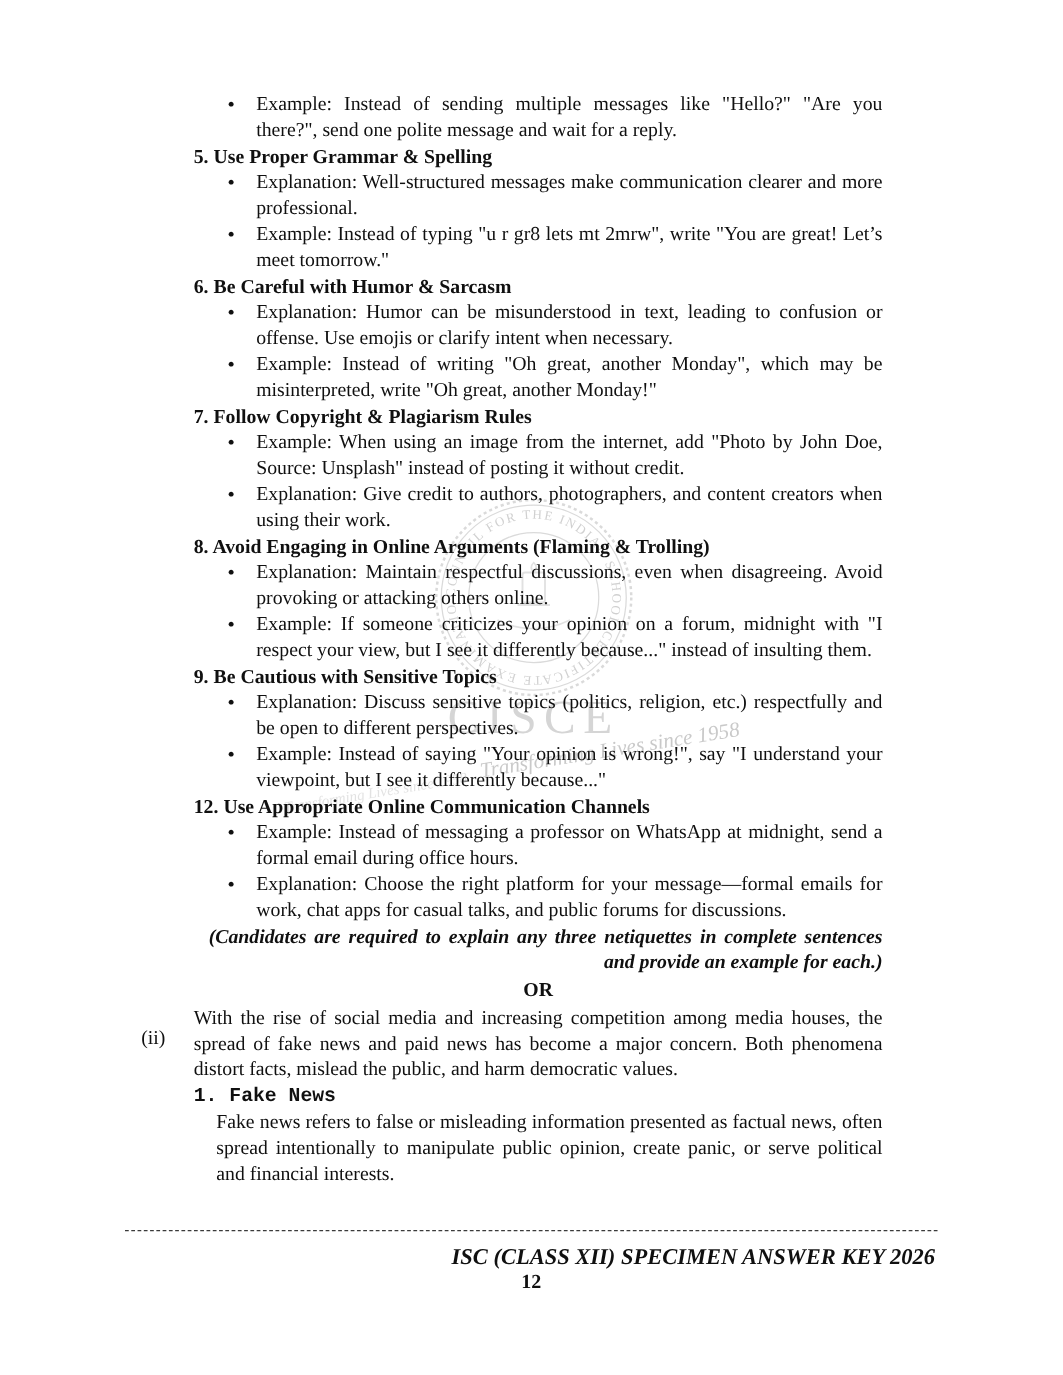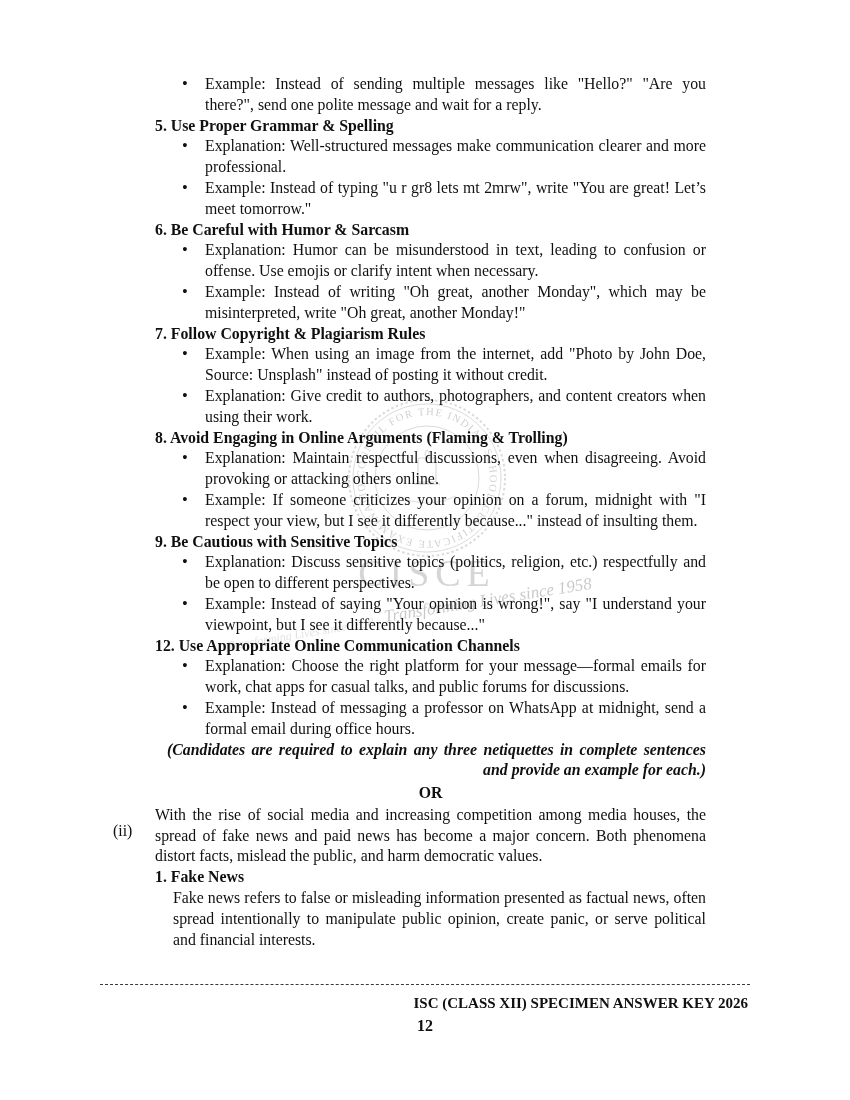--- a/index.html
+++ b/index.html
@@ -22,29 +22,29 @@
     content:"\2022"; position:absolute; left:27px; top:0; font-size:1.05em;
   }
   .num-title { text-align:left;font-weight:bold; }
   .note { font-weight:bold; font-style:italic; }
   .note-l1 { text-align:justify; text-align-last:justify;margin-left:12px; }
   .note-l2 { text-align:right; }
   .or { text-align:center; font-weight:bold; margin:2px 0 1px 0; }
   .part2 { position:relative; }
   .part-label { position:absolute; left:-42px; top:16px; }
   .part-text { text-align:justify; }
-  .sub-head { font-weight:bold; text-align:left; }
+  .sub-head { font-weight:bold; text-align:left;font-family:Liberation Mono, monospace; }
   .sub-text { margin-left:18px; text-align:justify; }
   .footer-rule {
     position:absolute; left:100px; right:100px; top:984px;
     border-top:1.6px dashed #3a3a3a; z-index:1;
   }
   .footer-title {
     position:absolute; top:995px; right:102px; z-index:1;
-    font-weight:bold; font-size:15px;
+    font-weight:bold; font-size:18px;font-style:italic;
   }
   .page-num {
     position:absolute; top:1017px; left:0; width:850px; text-align:center; z-index:1;
     font-weight:bold; font-size:16px;
   }
 </style>
 </head>
 <body>
 
 <div class="page">
@@ -120,22 +120,22 @@
       <div class="num-title"><span>9.</span> <span>Be Cautious with Sensitive Topics</span></div>
       <ul class="bullets">
         <li>Explanation: Discuss sensitive topics (politics, religion, etc.) respectfully and be open to different perspectives.</li>
         <li>Example: Instead of saying "Your opinion is wrong!", say "I understand your viewpoint, but I see it differently because..."</li>
       </ul>
     </div>
 
     <div class="num-item">
       <div class="num-title"><span>12.</span> <span>Use Appropriate Online Communication Channels</span></div>
       <ul class="bullets">
+        <li>Example: Instead of messaging a professor on WhatsApp at midnight, send a formal email during office hours.</li>
         <li>Explanation: Choose the right platform for your message—formal emails for work, chat apps for casual talks, and public forums for discussions.</li>
-        <li>Example: Instead of messaging a professor on WhatsApp at midnight, send a formal email during office hours.</li>
       </ul>
     </div>
 
     <div class="note">
       <div class="note-l1">(Candidates are required to explain any three netiquettes in complete sentences</div>
       <div class="note-l2">and provide an example for each.)</div>
     </div>
 
     <div class="or">OR</div>
 

